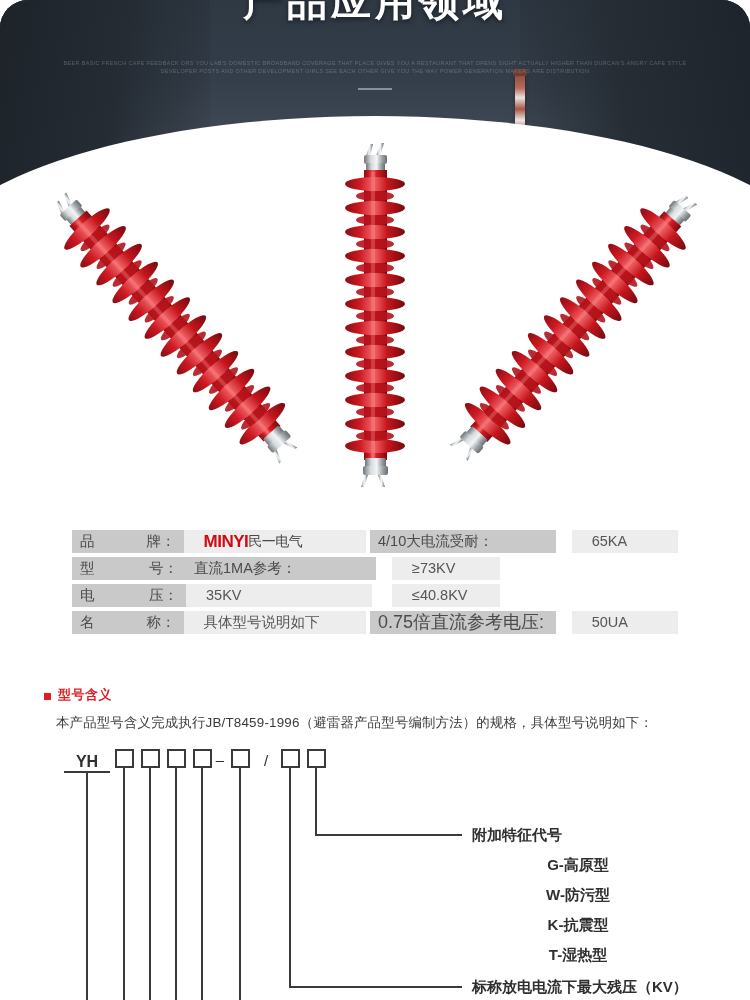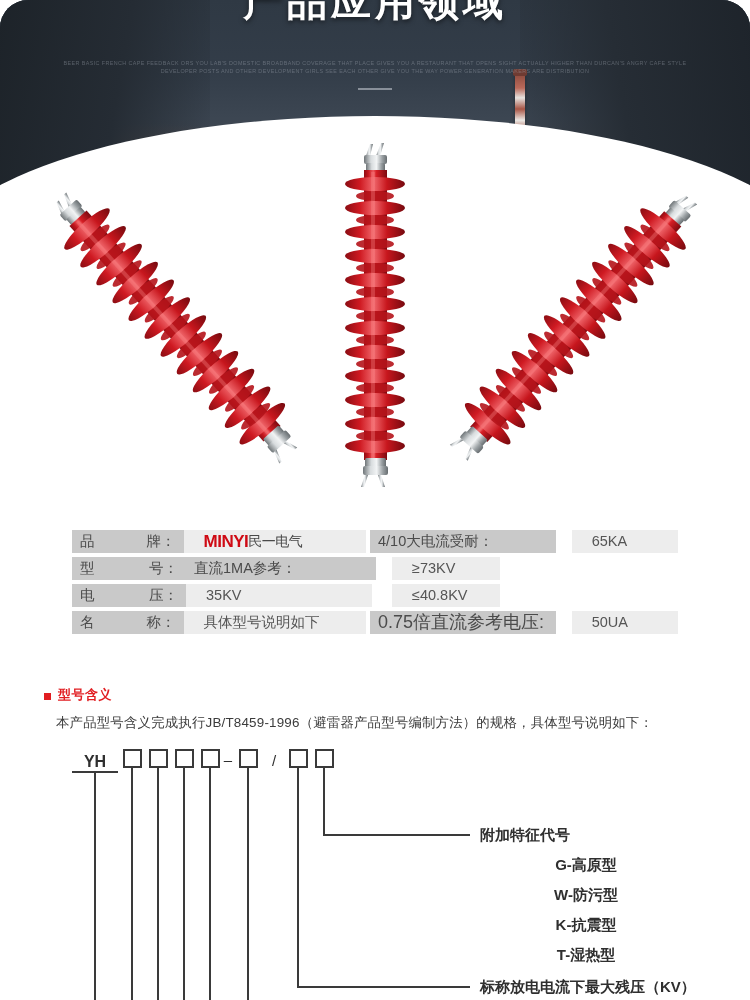--- a/index.html
+++ b/index.html
@@ -63,21 +63,21 @@
   .logo-m{color:#cf0a14;font-weight:bold;font-size:17px;letter-spacing:-.5px;}
   .logo-cn{color:#4a4a4a;font-size:14px;margin-left:0;letter-spacing:-.5px;}
 
   
   .sec-head{position:absolute;left:44px;top:686px;display:flex;align-items:center;}
   .sec-bullet{width:7px;height:7px;background:#e11d21;margin-right:7px;margin-top:2px;}
   .sec-title{color:#e11d21;font-size:13px;font-weight:bold;letter-spacing:.5px;}
   .sec-desc{position:absolute;left:56px;top:714px;font-size:13.4px;color:#3b3b3b;letter-spacing:.2px;}
 
   
-  .diagram{position:absolute;left:8px;top:744px;width:682px;height:256px;}
+  .diagram{position:absolute;left:0;top:744px;width:682px;height:256px;}
   .diagram svg{display:block;}
   .dg-txt{font-family:"Liberation Sans","DejaVu Sans",sans-serif;fill:#2f2f2f;}
 </style>
 </head>
 <body>
 
 <div id="page">
 
   <div class="banner">
     <div class="banner-sky"></div>

